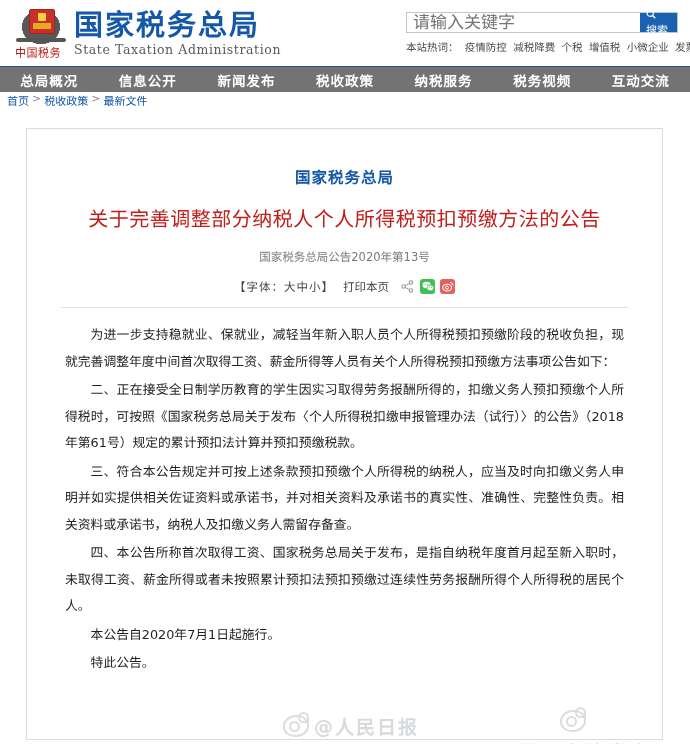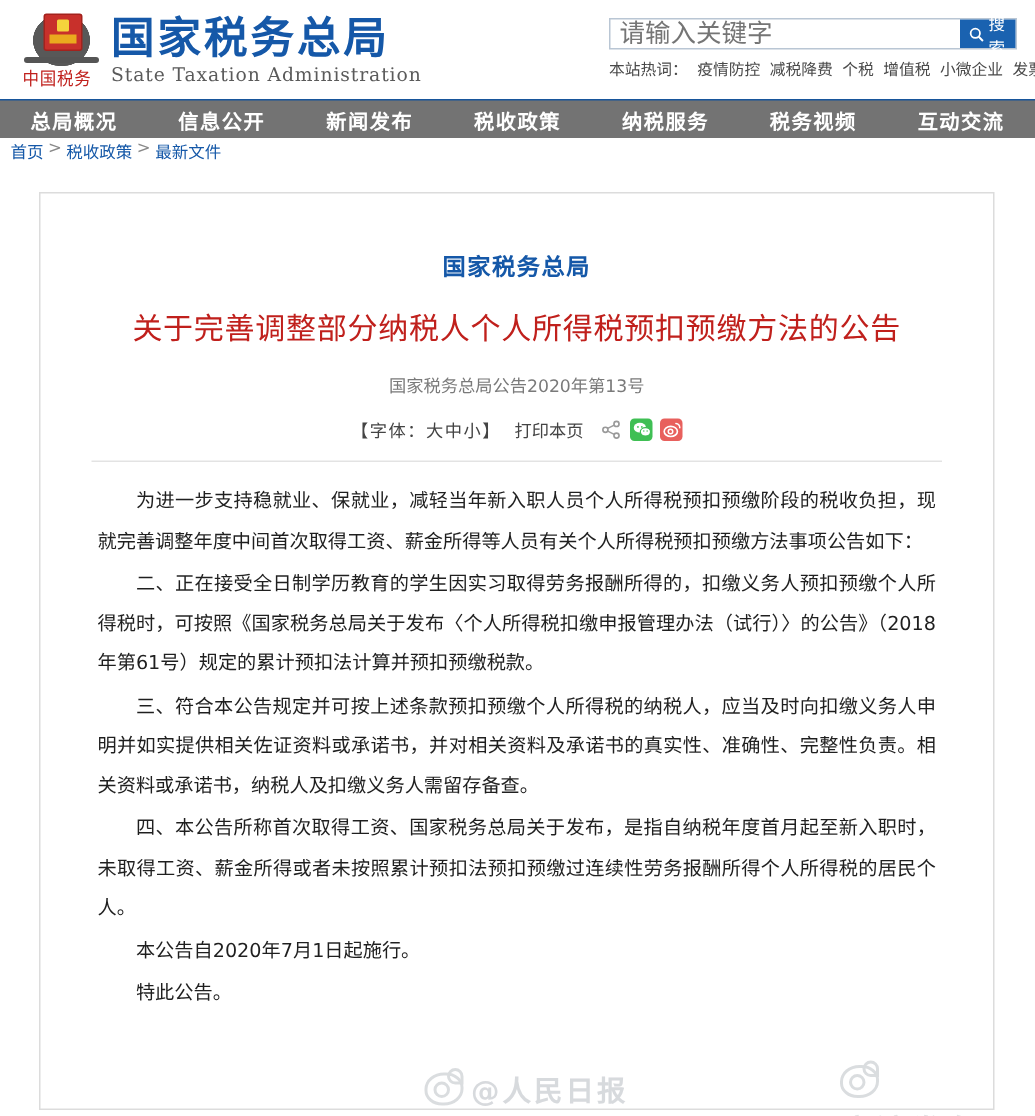--- a/index.html
+++ b/index.html
@@ -140,25 +140,26 @@
     font-family: Liberation Sans, sans-serif;
     background: transparent;
   }
   .search-btn {
     width: 52px;
     background: #1a62b0;
     color: #fff;
     border: 0;
     font-size: 11px;
     display: flex;
-    align-items: center;
+    align-items: flex-start;
     justify-content: center;
     gap: 2px;
     cursor: pointer;
     font-family: "DejaVu Sans", sans-serif;
+    flex-direction: column;
   }
   .search-btn svg { display:block; }
   .hotwords {
     margin-top: 7px;
     font-size: 10.5px;
     color: #4a4a4a;
     line-height: 14px;
     font-family: "DejaVu Sans", sans-serif;
     white-space: nowrap;
   }

